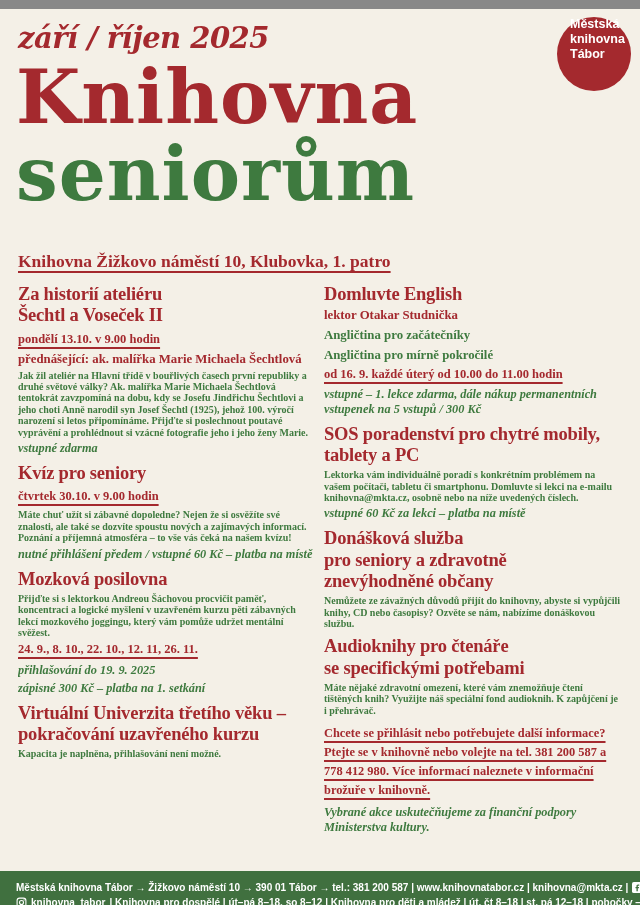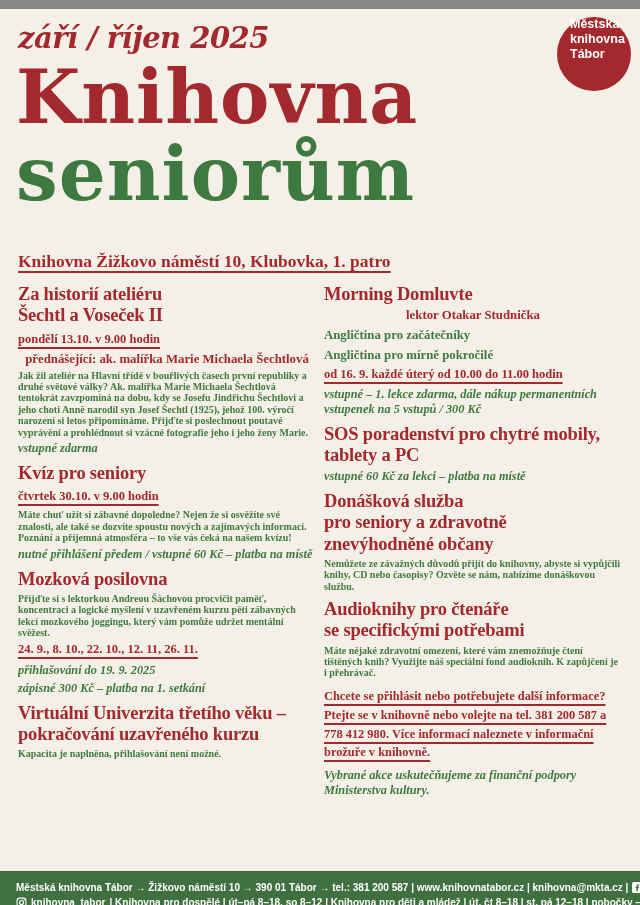--- a/index.html
+++ b/index.html
@@ -35,21 +35,21 @@
     position:absolute;top:275px;left:18px;right:18px;bottom:50px;
     display:grid;grid-template-columns:1fr 1fr;column-gap:8px;overflow:hidden;
   }
   section{margin-bottom:7px;}
   .h{color:var(--red);font-weight:700;font-size:18.5px;line-height:1.15;
      letter-spacing:-0.2px;margin-bottom:3px;}
   .h .hl{white-space:nowrap;}
   .date{color:var(--red);font-weight:700;font-size:12.5px;line-height:1.45;
         text-decoration:underline;text-decoration-thickness:2px;text-underline-offset:3.5px;
         margin:1px 0 4px;white-space:nowrap;}
-  .rlabel{color:var(--red);font-weight:700;font-size:12.8px;line-height:1.25;margin:1px 0 2px;text-align:center;}
+  .rlabel{color:var(--red);font-weight:700;font-size:12.8px;line-height:1.25;margin:1px 0 2px;}
   .glabel{color:var(--green);font-weight:700;font-size:12.8px;line-height:1.3;margin:3px 0 1px;}
   .body{color:var(--green);font-weight:700;font-size:10px;line-height:1.14;margin:2px 0;}
   .note{color:var(--green);font-weight:700;font-style:italic;font-size:12.3px;line-height:1.22;margin:3px 0 0;}
   .cta{color:var(--red);font-weight:700;font-size:12.4px;line-height:1.52;
        text-decoration:underline;text-decoration-thickness:2px;text-underline-offset:3.5px;
        margin:8px 0 6px;}
   .footer{
     position:absolute;left:0;right:0;bottom:0;height:43px;background:var(--fgreen);
     color:#fff;font-family:"Liberation Sans","DejaVu Sans",sans-serif;font-weight:700;
     font-size:10px;line-height:15px;padding:9px 16px 0;
@@ -118,34 +118,35 @@
         </div>
         <p class="body">Kapacita je naplněna, přihlašování není možné.</p>
       </section>
 
     </div>
 
     <div class="col">
 
       <section>
         <div class="h">
-          <div class="hl">Morning Domluvte</div>
+          <div class="hl">Domluvte English</div>
         </div>
         <div class="rlabel">lektor Otakar Studnička</div>
         <div class="glabel">Angličtina pro začátečníky</div>
         <div class="glabel">Angličtina pro mírně pokročilé</div>
         <div class="date">od 16. 9. každé úterý od 10.00 do 11.00 hodin</div>
         <div class="note">vstupné – 1. lekce zdarma, dále nákup permanentních vstupenek na 5 vstupů / 300 Kč</div>
       </section>
 
       <section>
         <div class="h">
           <div class="hl">SOS poradenství pro chytré mobily,</div>
           <div class="hl">tablety a PC</div>
         </div>
+        <p class="body">Lektorka vám individuálně poradí s konkrétním problémem na vašem počítači, tabletu či smartphonu. Domluvte si lekci na e-mailu knihovna@mkta.cz, osobně nebo na níže uvedených číslech.</p>
         <div class="note">vstupné 60 Kč za lekci – platba na místě</div>
       </section>
 
       <section>
         <div class="h">
           <div class="hl">Donášková služba</div>
           <div class="hl">pro seniory a zdravotně</div>
           <div class="hl">znevýhodněné občany</div>
         </div>
         <p class="body">Nemůžete ze závažných důvodů přijít do knihovny, abyste si vypůjčili knihy, CD nebo časopisy? Ozvěte se nám, nabízíme donáškovou službu.</p>

